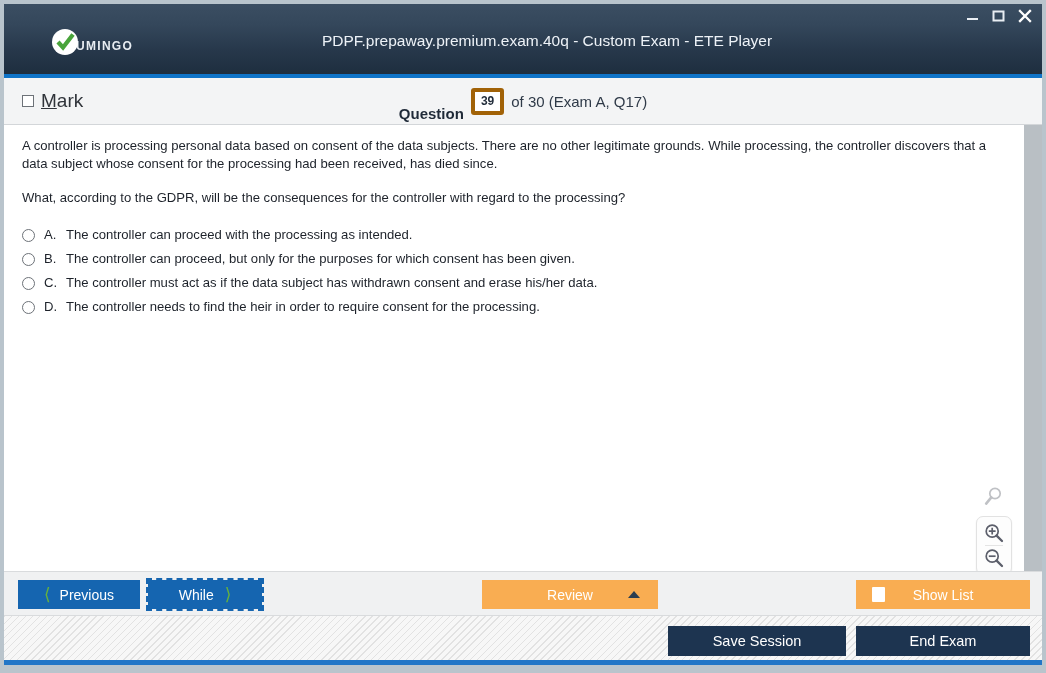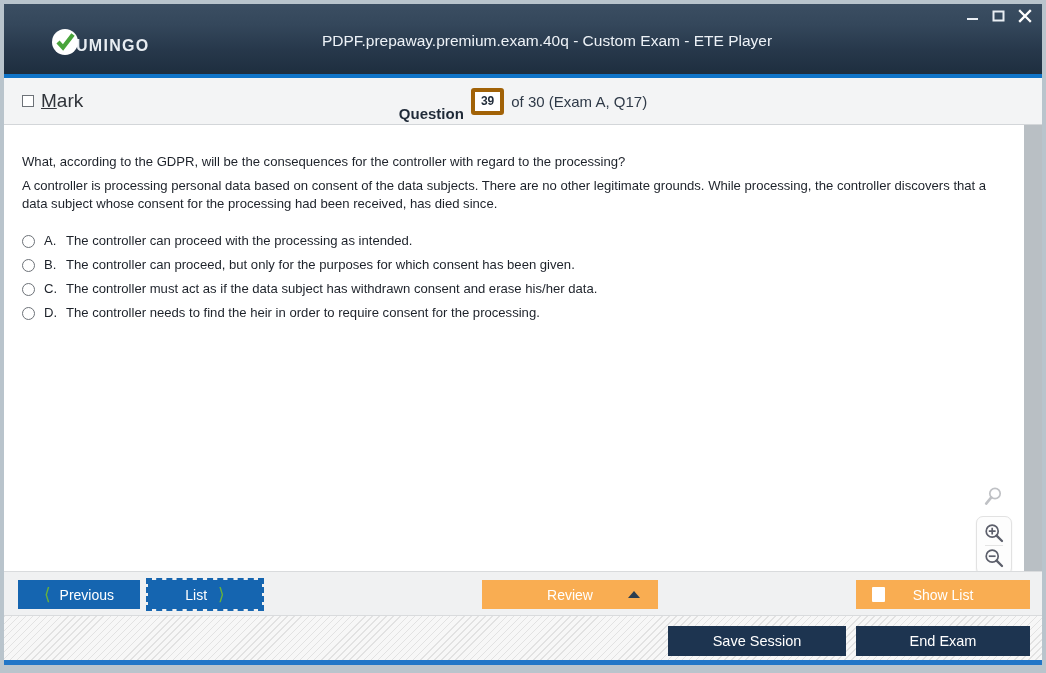--- a/index.html
+++ b/index.html
@@ -57,21 +57,21 @@
   .logo-mark {
     width: 26px; height: 26px;
     border-radius: 50%;
     background: #ffffff;
     display: flex; align-items: center; justify-content: center;
     position: relative;
     z-index: 2;
   }
   .logo-mark svg { display:block; }
   .logo-text {
-    font-size: 16px;
+    font-size: 12px;
     letter-spacing: 1.3px;
     font-weight: bold;
     color: #e8edf2;
     margin-left: -2px;
     padding-top: 7px;
   }
 
   .apptitle {
     position: absolute;
     left: 0; top: 0;
@@ -349,22 +349,22 @@
     </div>
 
     <div class="qcenter">
       <span class="q-word">Question</span>
       <span class="q-num">39</span>
       <span class="q-rest">of 30 (Exam A, Q17)</span>
     </div>
   </div>
 
   <div class="content">
+    <p class="stem">A controller is processing personal data based on consent of the data subjects. There are no other legitimate grounds. While processing, the controller discovers that a data subject whose consent for the processing had been received, has died since.</p>
     <p class="stem second">What, according to the GDPR, will be the consequences for the controller with regard to the processing?</p>
-    <p class="stem">A controller is processing personal data based on consent of the data subjects. There are no other legitimate grounds. While processing, the controller discovers that a data subject whose consent for the processing had been received, has died since.</p>
 
     <div class="options" id="options">
         <div class="opt">
           <span class="radio"></span>
           <span class="opt-letter">A.</span>
           <span class="opt-text">The controller can proceed with the processing as intended.</span>
         </div>
         <div class="opt">
           <span class="radio"></span>
           <span class="opt-letter">B.</span>
@@ -411,21 +411,21 @@
   </div>
 
   <div class="navbar">
 
     <div class="btn btn-blue" id="btn-previous">
       <span class="chev">⟨</span>
       <span>Previous</span>
     </div>
 
     <div class="btn btn-blue" id="btn-next">
-      <span>List</span>
+      <span>While</span>
       <span class="chev">⟩</span>
     </div>
 
     <div class="btn btn-orange" id="btn-review">
       <span>Review</span>
       <span class="review-caret"></span>
     </div>
 
 
     <div class="btn btn-orange" id="btn-showlist">

